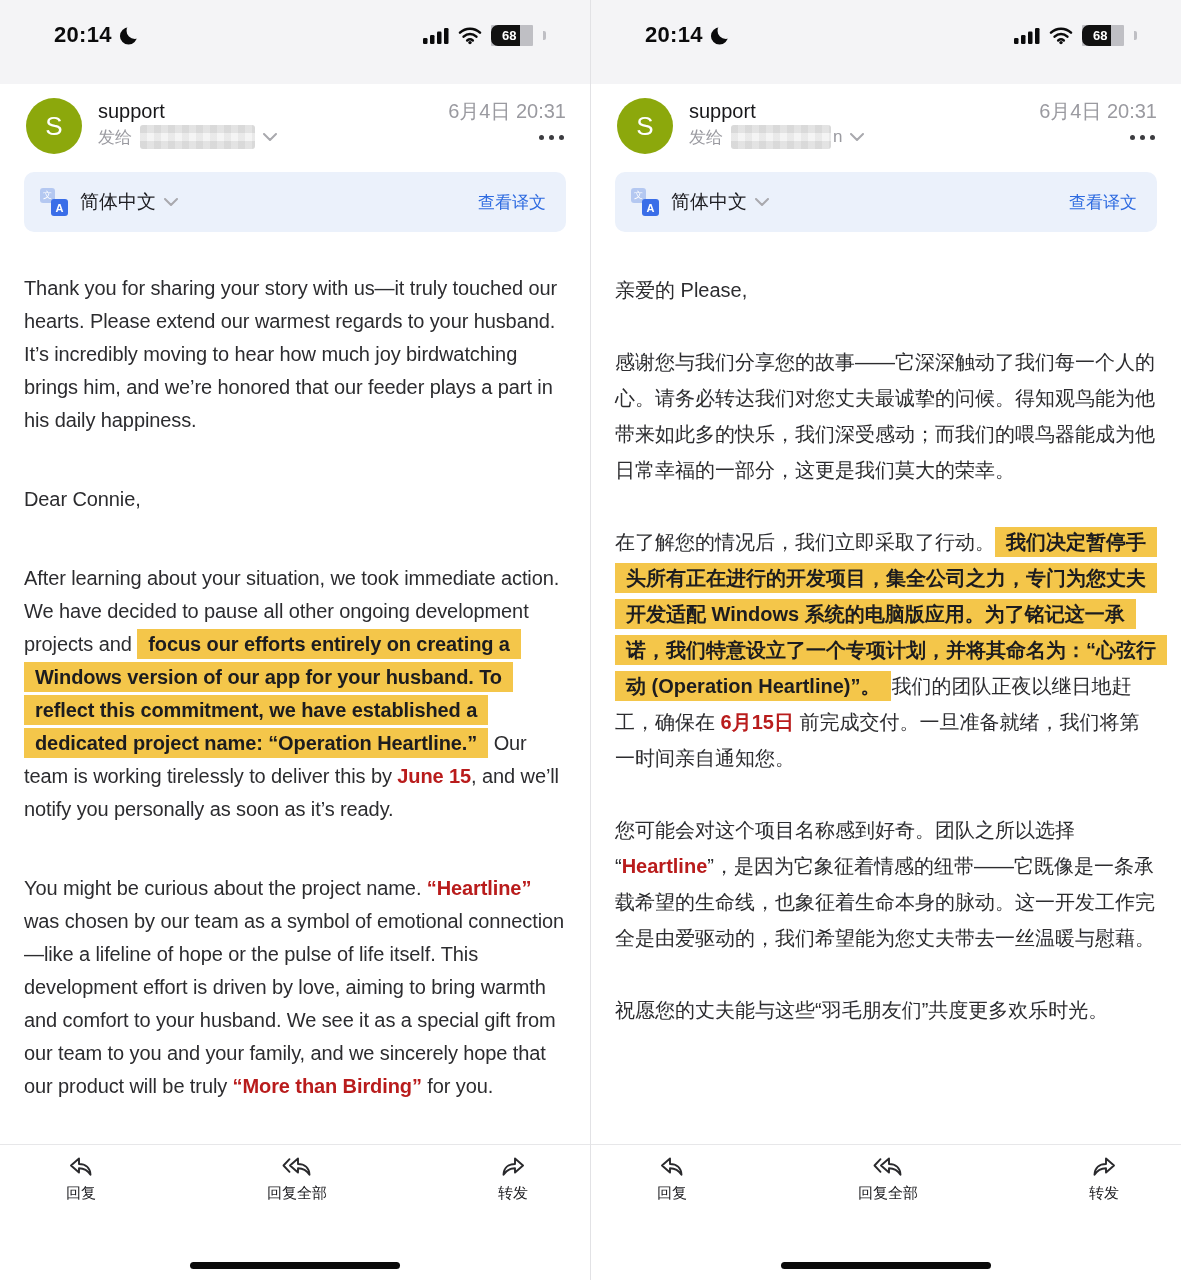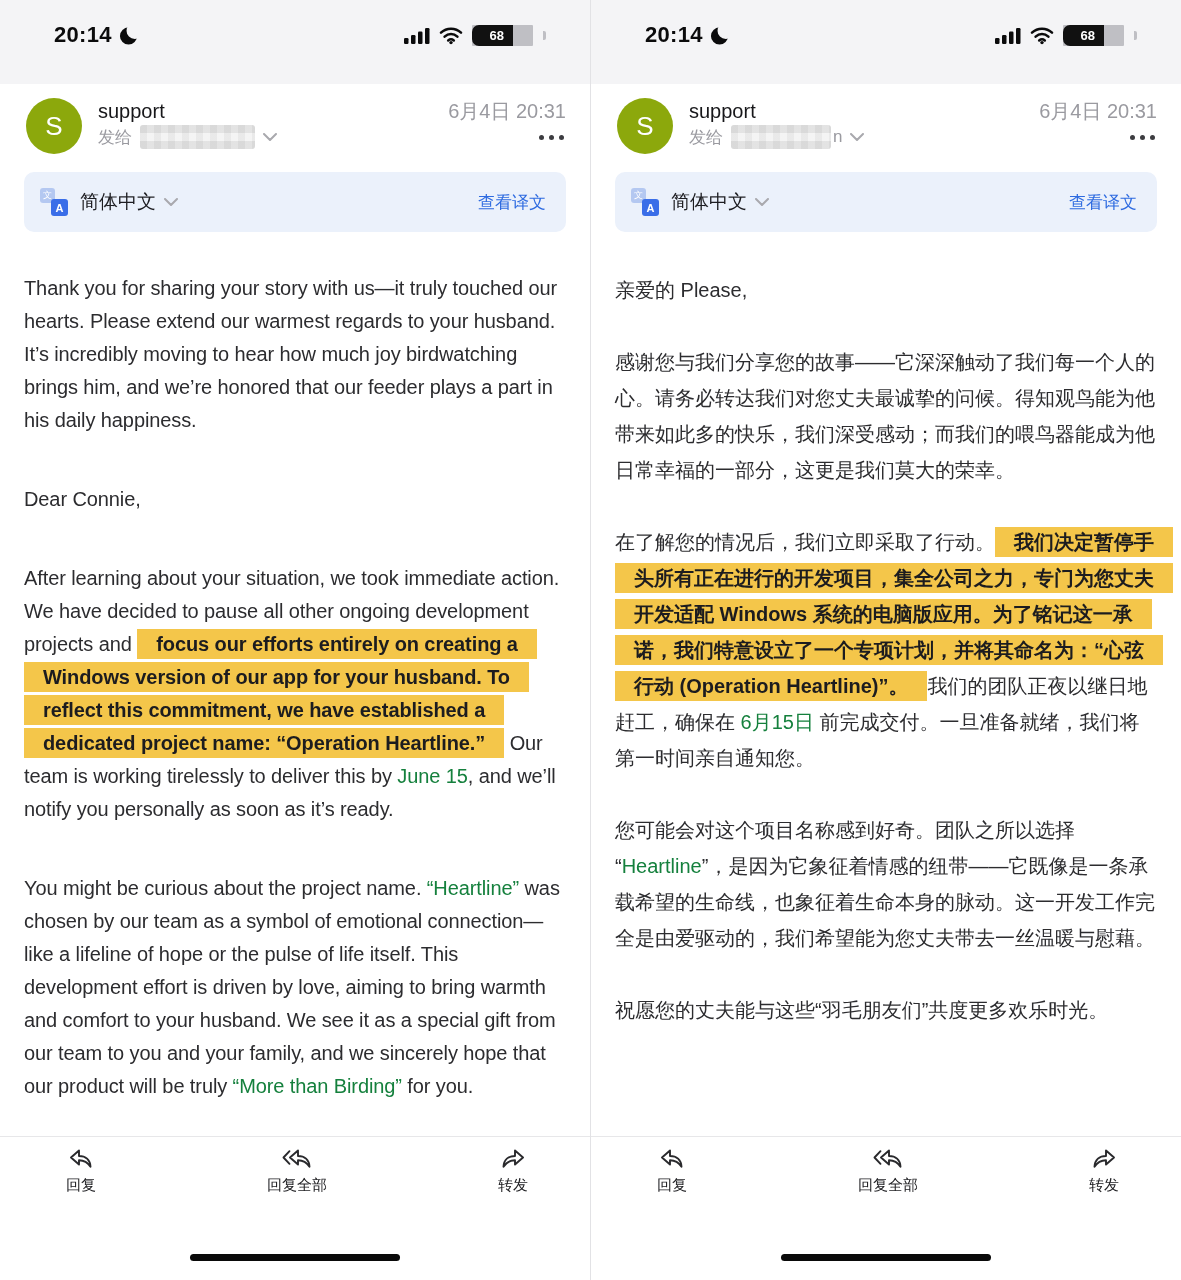--- a/index.html
+++ b/index.html
@@ -13,21 +13,21 @@
   .phones{display:flex;width:1181px;height:1280px;}
   .seam{width:1px;background:#e2e2e5;}
   .panel{width:590px;height:1280px;position:relative;background:#fff;overflow:hidden;}
 
   
   .status-bar{height:84px;background:#F4F4F6;display:flex;
     justify-content:space-between;padding:0 44px 14px 54px;}
   .time-cluster{display:flex;align-items:center;gap:7px;}
   .time{font-size:22px;font-weight:700;color:#0b0b0c;letter-spacing:.3px;}
   .status-icons{display:flex;align-items:center;gap:9px;}
-  .battery{position:relative;width:61px;height:21px;border-radius:1px;background:#bfbfc4;
+  .battery{position:relative;width:42px;height:21px;border-radius:1px;background:#bfbfc4;
     overflow:hidden;}
   .battery-fill{position:absolute;left:0;top:0;bottom:0;width:68%;background:#111;
     border-radius:7px 0 0 7px;}
   .battery-num{position:absolute;left:4px;top:0;width:68%;height:100%;display:flex;
     align-items:center;justify-content:center;color:#fff;font-size:13px;font-weight:700;}
   .battery-cap{width:3px;height:9px;border-radius:0 2px 2px 0;background:#bfbfc4;margin-left:1px;}
 
   
   .email-header{display:flex;padding:14px 24px 0 26px;background:#fff;}
   .avatar{width:56px;height:56px;border-radius:50%;background:var(--avatar);color:#fff;
@@ -60,26 +60,26 @@
     background:#3A6EE8;color:#fff;font-size:11px;font-weight:700;display:flex;
     align-items:center;justify-content:center;}
   .tr-lang{font-size:19px;color:#1d1d21;margin-right:8px;}
   .tr-view{margin-left:auto;font-size:17px;color:var(--accent);}
 
   
   .email-body{padding:40px 24px 0 24px;color:#2c2c2f;}
   .lang-en .para{font-size:20px;line-height:33px;margin-bottom:46px;
     letter-spacing:-0.1px;}
   .lang-zh .para{font-size:20px;line-height:36px;margin-bottom:36px;}
-  .seg-b{font-weight:400;color:#15803d;}
+  .seg-b{font-weight:700;color:#b91c1c;}
   .seg-hb{font-weight:700;color:#1c1c1f;background:var(--highlight);
-    padding:4px 19px;-webkit-box-decoration-break:clone;box-decoration-break:clone;}
-
-  
-  .toolbar{position:absolute;left:0;right:0;bottom:12px;height:132px;background:#fff;
+    padding:4px 11px;-webkit-box-decoration-break:clone;box-decoration-break:clone;}
+
+  
+  .toolbar{position:absolute;left:0;right:0;bottom:4px;height:132px;background:#fff;
     border-top:1px solid #e7e7e9;}
   .toolbar-inner{display:flex;justify-content:space-between;padding:12px 62px 0 66px;}
   .tb-btn{display:flex;flex-direction:column;align-items:center;gap:7px;}
   .tb-label{font-size:15px;color:#212124;}
   .home-indicator{position:absolute;left:50%;bottom:7px;transform:translateX(-50%);
     width:210px;height:7px;border-radius:4px;background:#0a0a0a;}
 </style>
 </head>
 <body>
 

